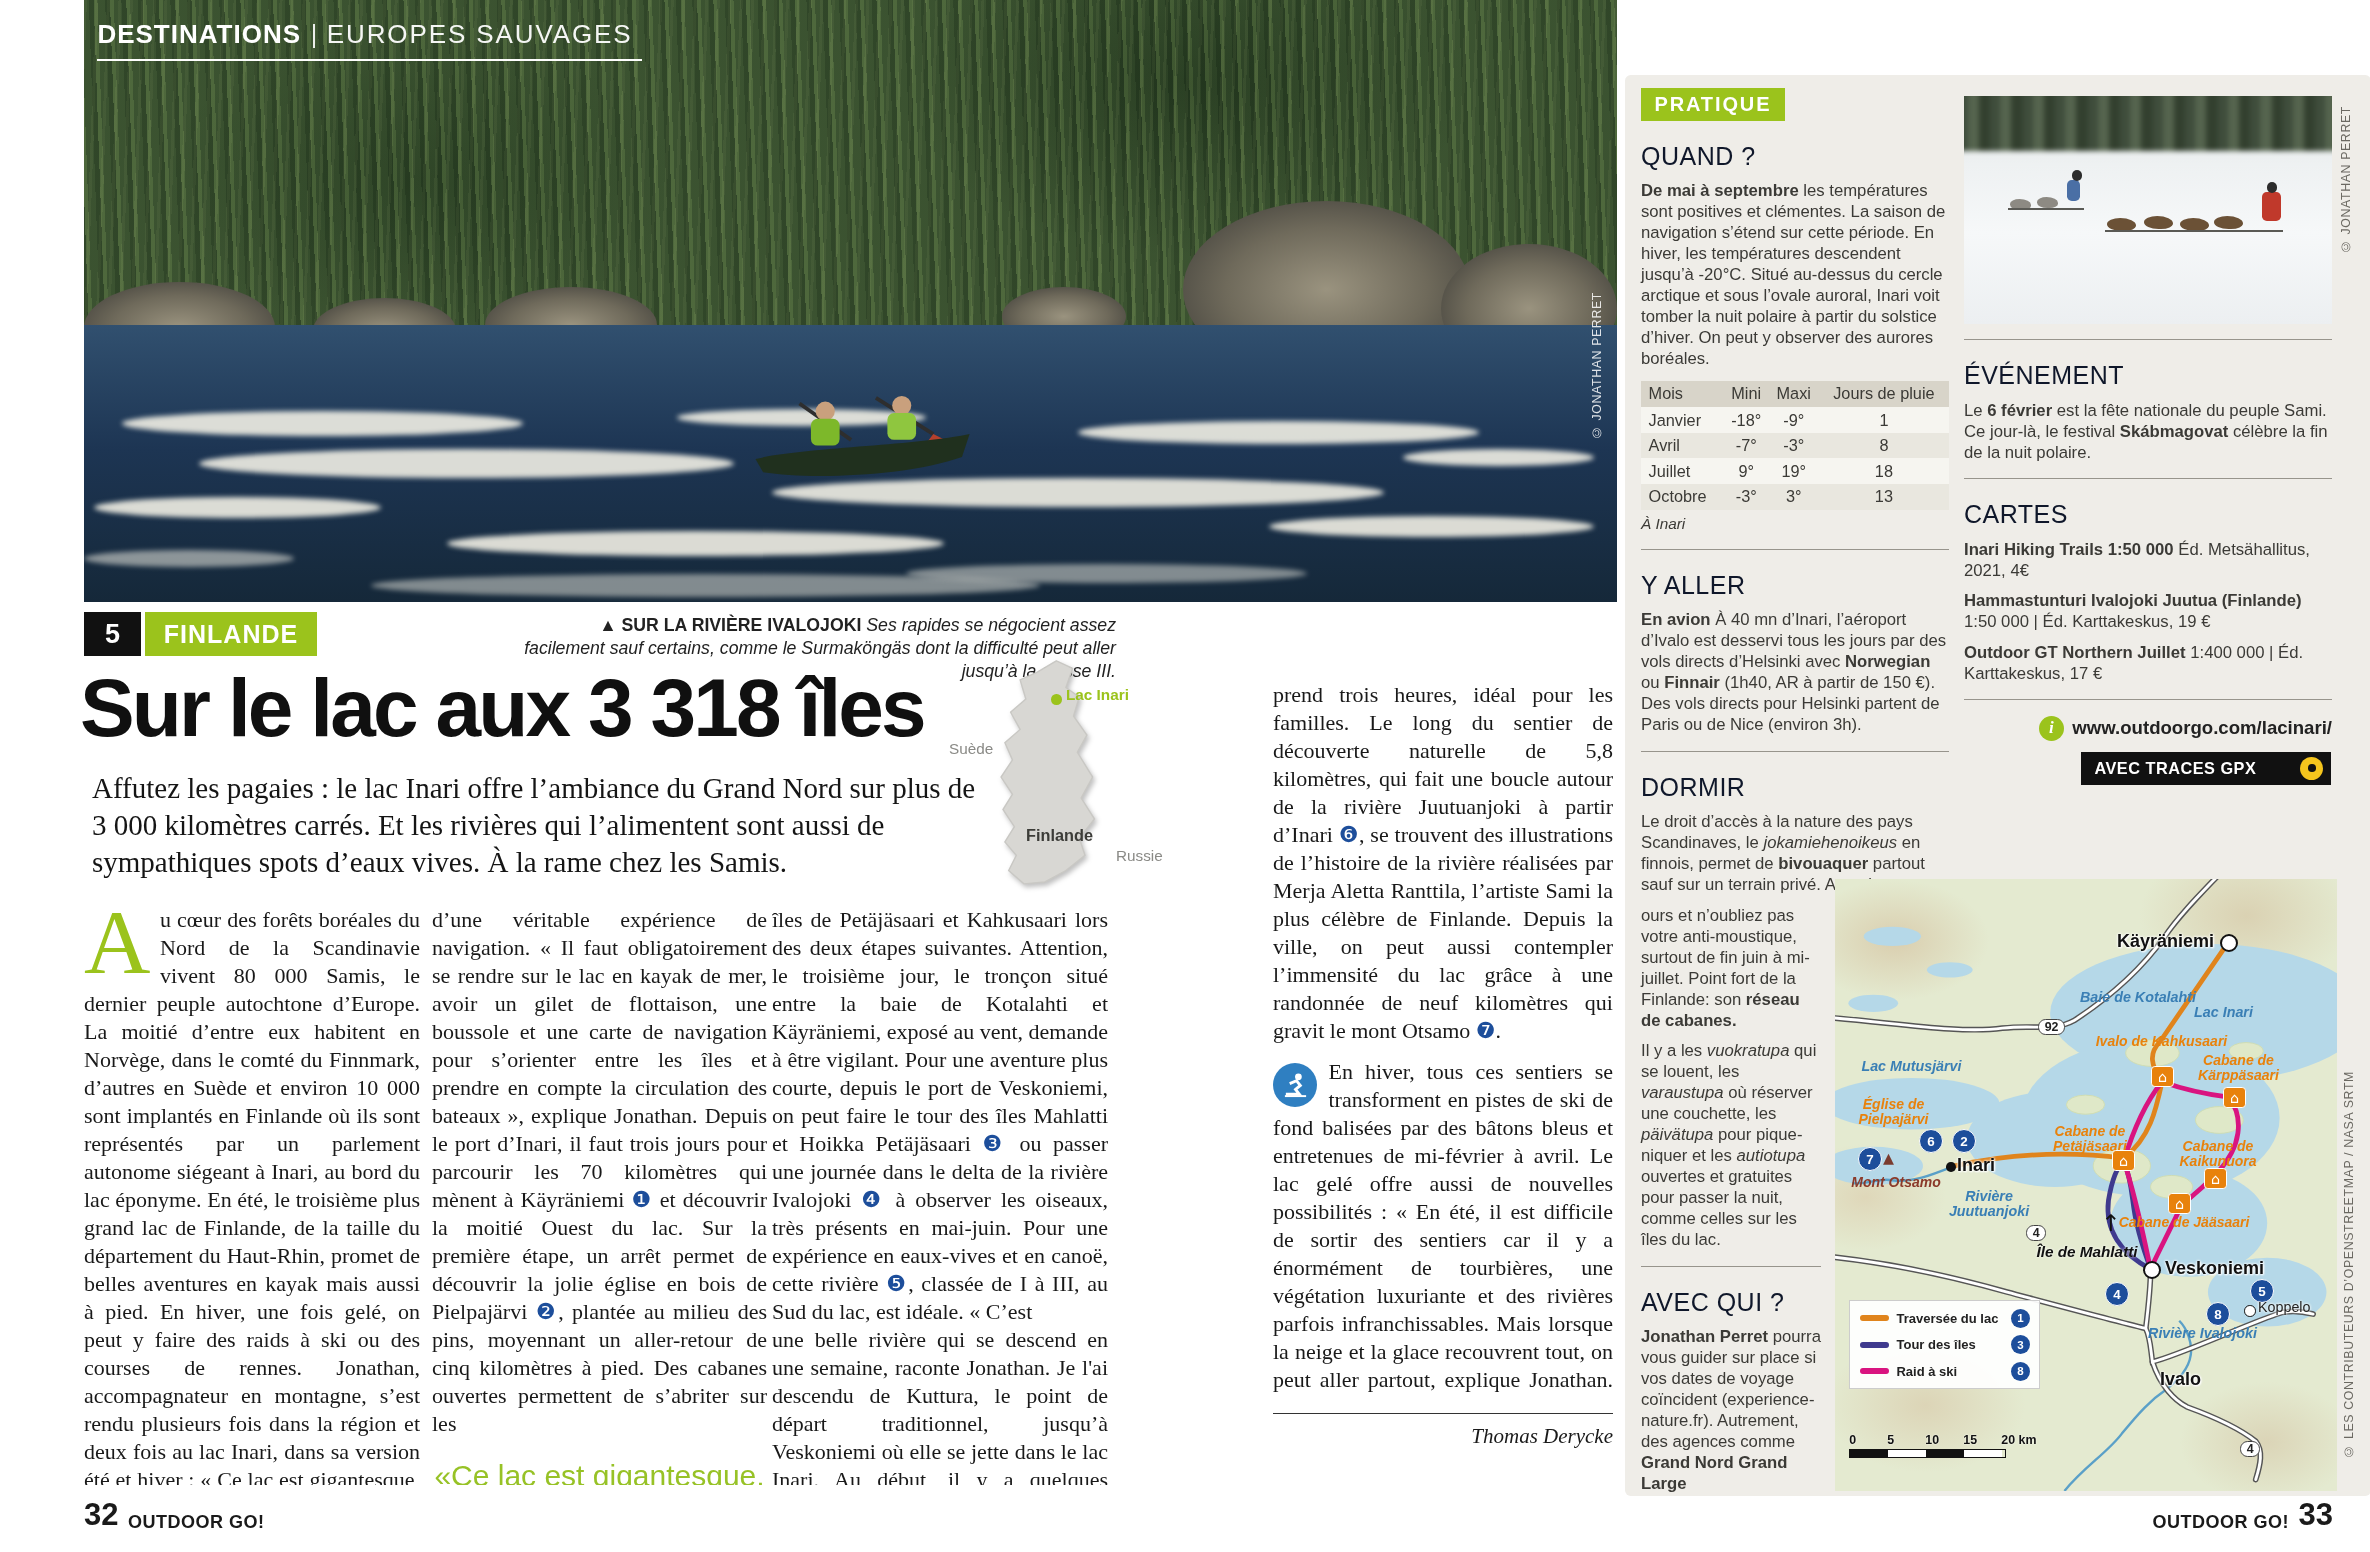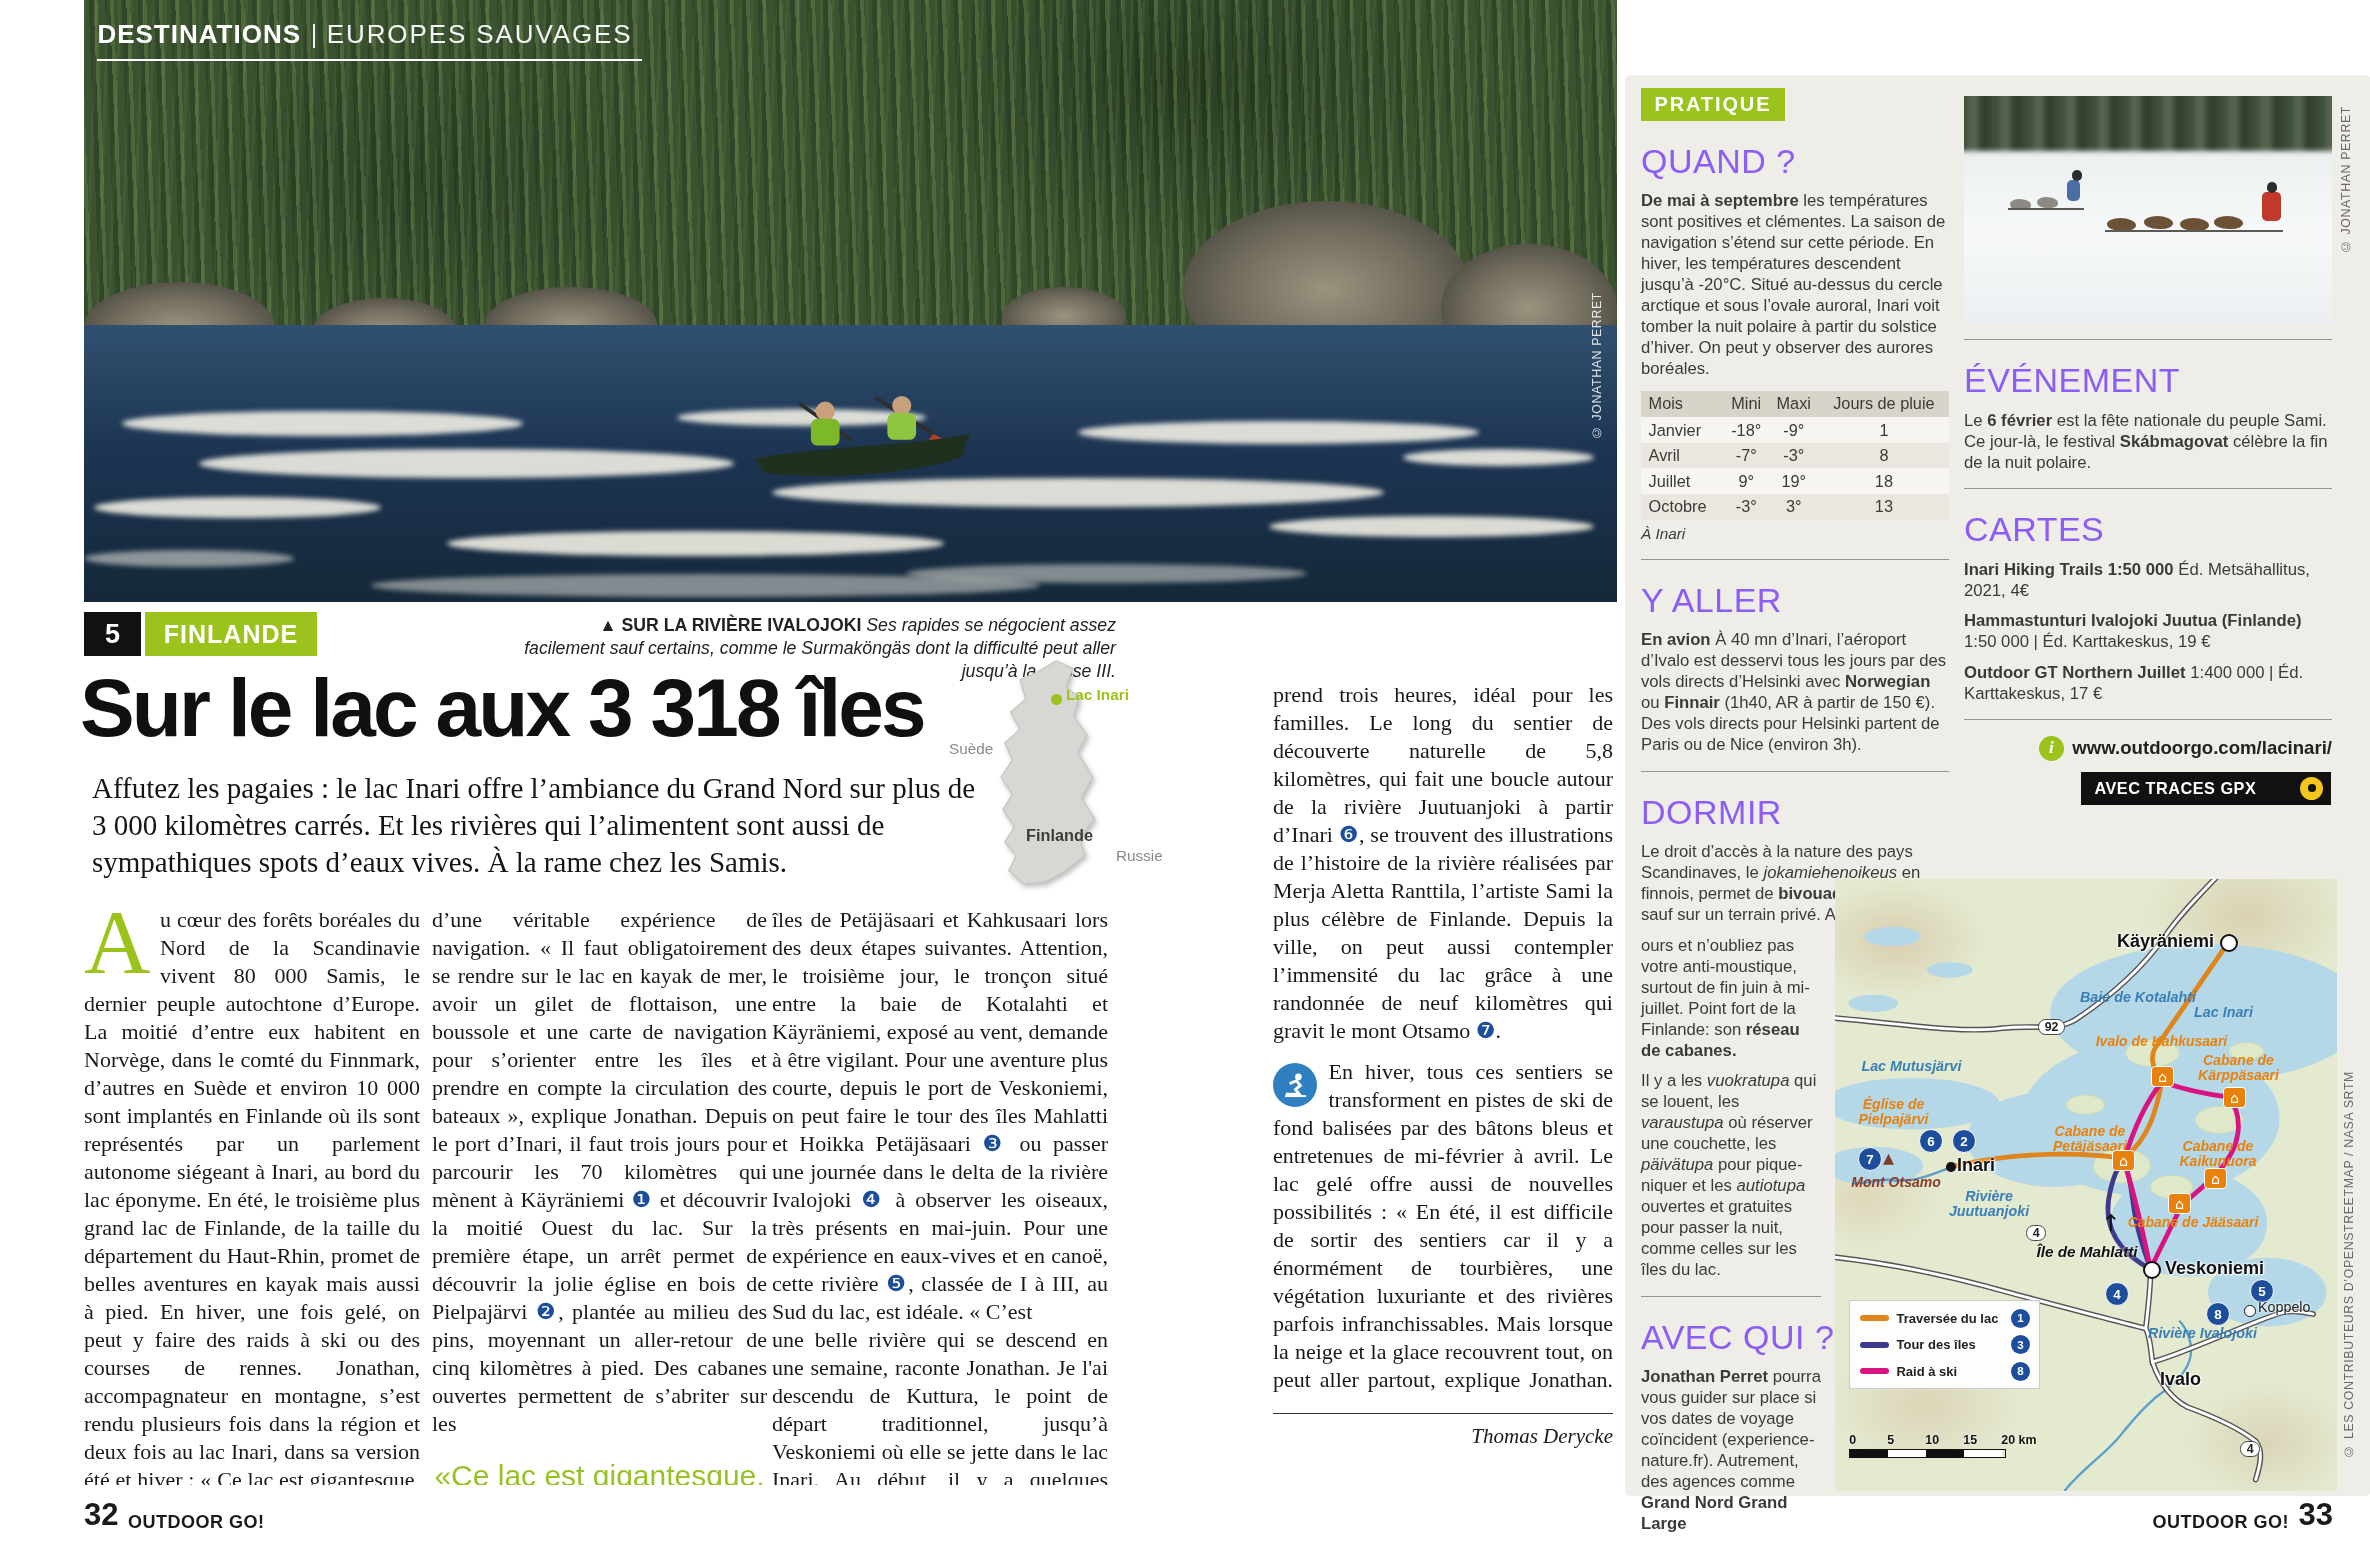--- a/index.html
+++ b/index.html
@@ -72,21 +72,21 @@
   .folio .n{font-size:31px}.folio .b{font-size:18px;letter-spacing:0.5px}
   #folio-l{left:84px;top:1497px}
   #folio-r{left:2132px;top:1497px;width:201px;justify-content:flex-end}
 
   
   #panel{left:1625px;top:75px;width:746px;height:1421px;background:#efede8;border-radius:5.7px}
   #sb-left{left:1641px;top:88px;width:308px;color:#3b3a36}
   #sb-right{left:1964px;top:96px;width:368px;color:#3b3a36}
   .green-badge{display:inline-block;background:#9bc31c;color:#fff;font-weight:bold;font-size:20px;
       letter-spacing:1.9px;padding:4.8px 13.4px}
-  .sb-h{font-size:34px;color:#8b5cf6;margin:21px 0 9.6px 0;letter-spacing:0.5px}
+  .sb-h{font-size:25px;color:#0f172a;margin:21px 0 9.6px 0;letter-spacing:0.5px}
   .sb-p{font-size:16.7px;line-height:21px;margin:0 0 9.6px 0}
   .narrow{width:180px}
   .sb-rule{border:none;border-top:1.4px solid #97948c;margin:15.3px 0 0 0}
   table.wt{border-collapse:collapse;width:308px;margin-top:11.5px;font-size:16.3px}
   table.wt th{background:#d8d4c9;font-weight:normal;padding:3.8px 3.8px;text-align:center}
   table.wt td{padding:3.3px 3.8px;text-align:center}
   table.wt tr:nth-child(odd) td{background:#f6f5f0}
   table.wt tr:nth-child(even) td{background:#e9e7df}
   table.wt th:first-child,table.wt td:first-child{text-align:left;padding-left:7.6px}
   .tbl-note{font-style:italic;font-size:15.3px;margin-top:5.7px}
@@ -416,21 +416,21 @@
   <span class="hut" style="left:316px;top:187px">⌂</span>
   <div class="mlbl cabin-lbl" style="left:333px;top:174px;width:141px">Cabane de Kärppäsaari</div>
   <span class="hut" style="left:388px;top:208px">⌂</span>
   <div class="mlbl cabin-lbl" style="left:0px;top:218px;width:117px">Église de Pielpajärvi</div>
   <span class="ncirc" style="left:117px;top:250px">2</span>
   <div class="mlbl cabin-lbl" style="left:187px;top:245px;width:136px">Cabane de Petäjäsaari</div>
   <span class="hut" style="left:277px;top:271px">⌂</span>
   <div class="mlbl cabin-lbl" style="left:315px;top:260px;width:136px">Cabane de Kaikunuora</div>
   <span class="hut" style="left:369px;top:289px">⌂</span>
   <span class="hut" style="left:333px;top:314px">⌂</span>
-  <div class="mlbl cabin-lbl" style="left:292px;top:336px;width:132px">Cabane de Jääsaari</div>
+  <div class="mlbl cabin-lbl" style="left:283px;top:336px;width:132px">Cabane de Jääsaari</div>
   <span class="ncirc" style="left:84px;top:250px">6</span>
   <span class="ncirc" style="left:23px;top:268px">7</span>
   <span class="tri" style="left:48px;top:271px">▲</span>
   <div class="mlbl mont-lbl" style="left:11.5px;top:296px;width:99px">Mont Otsamo</div>
   <span class="dotpt" style="left:111px;top:283px"></span>
   <div class="mlbl place-lbl" style="left:122px;top:277px">Inari</div>
   <div class="mlbl water-lbl" style="left:92px;top:310px;width:124px">Rivière Juutuanjoki</div>
   <span class="uparrow" style="left:266px;top:331px">↑</span>
   <span class="roadbadge" style="left:191px;top:346px">4</span>
   <div class="mlbl isle-lbl" style="left:189px;top:365px;width:126px">Île de Mahlatti</div>

